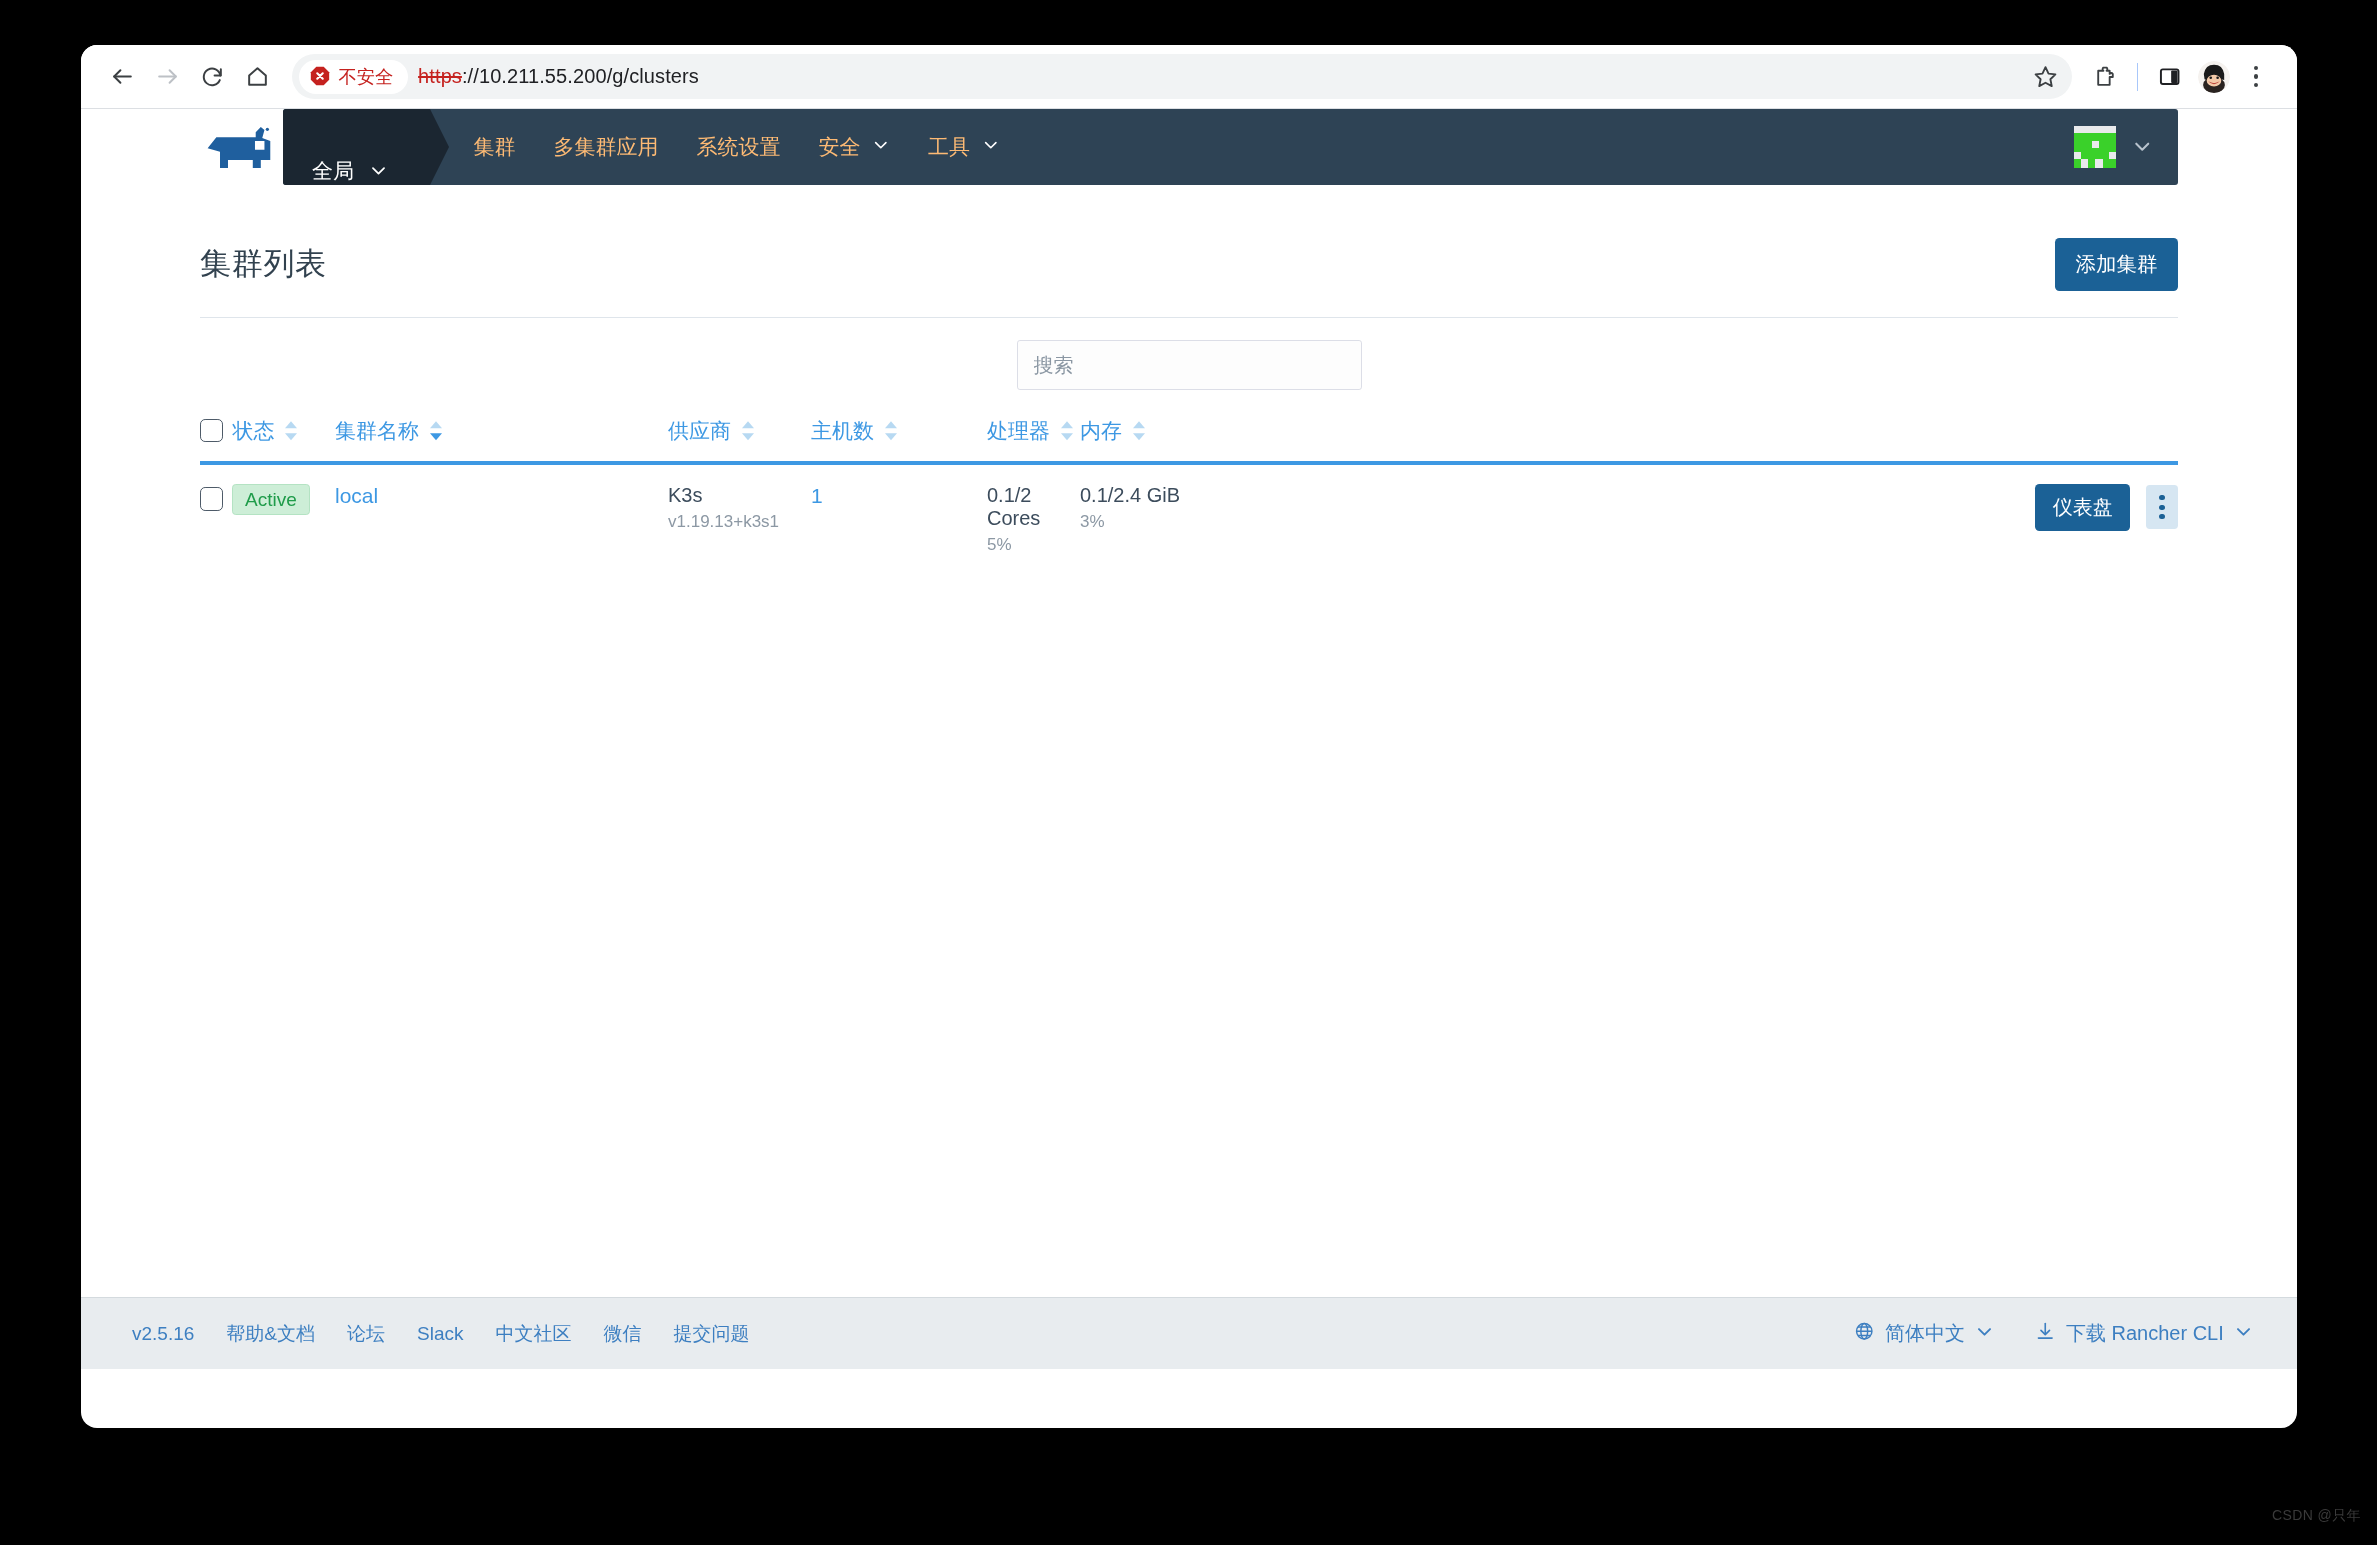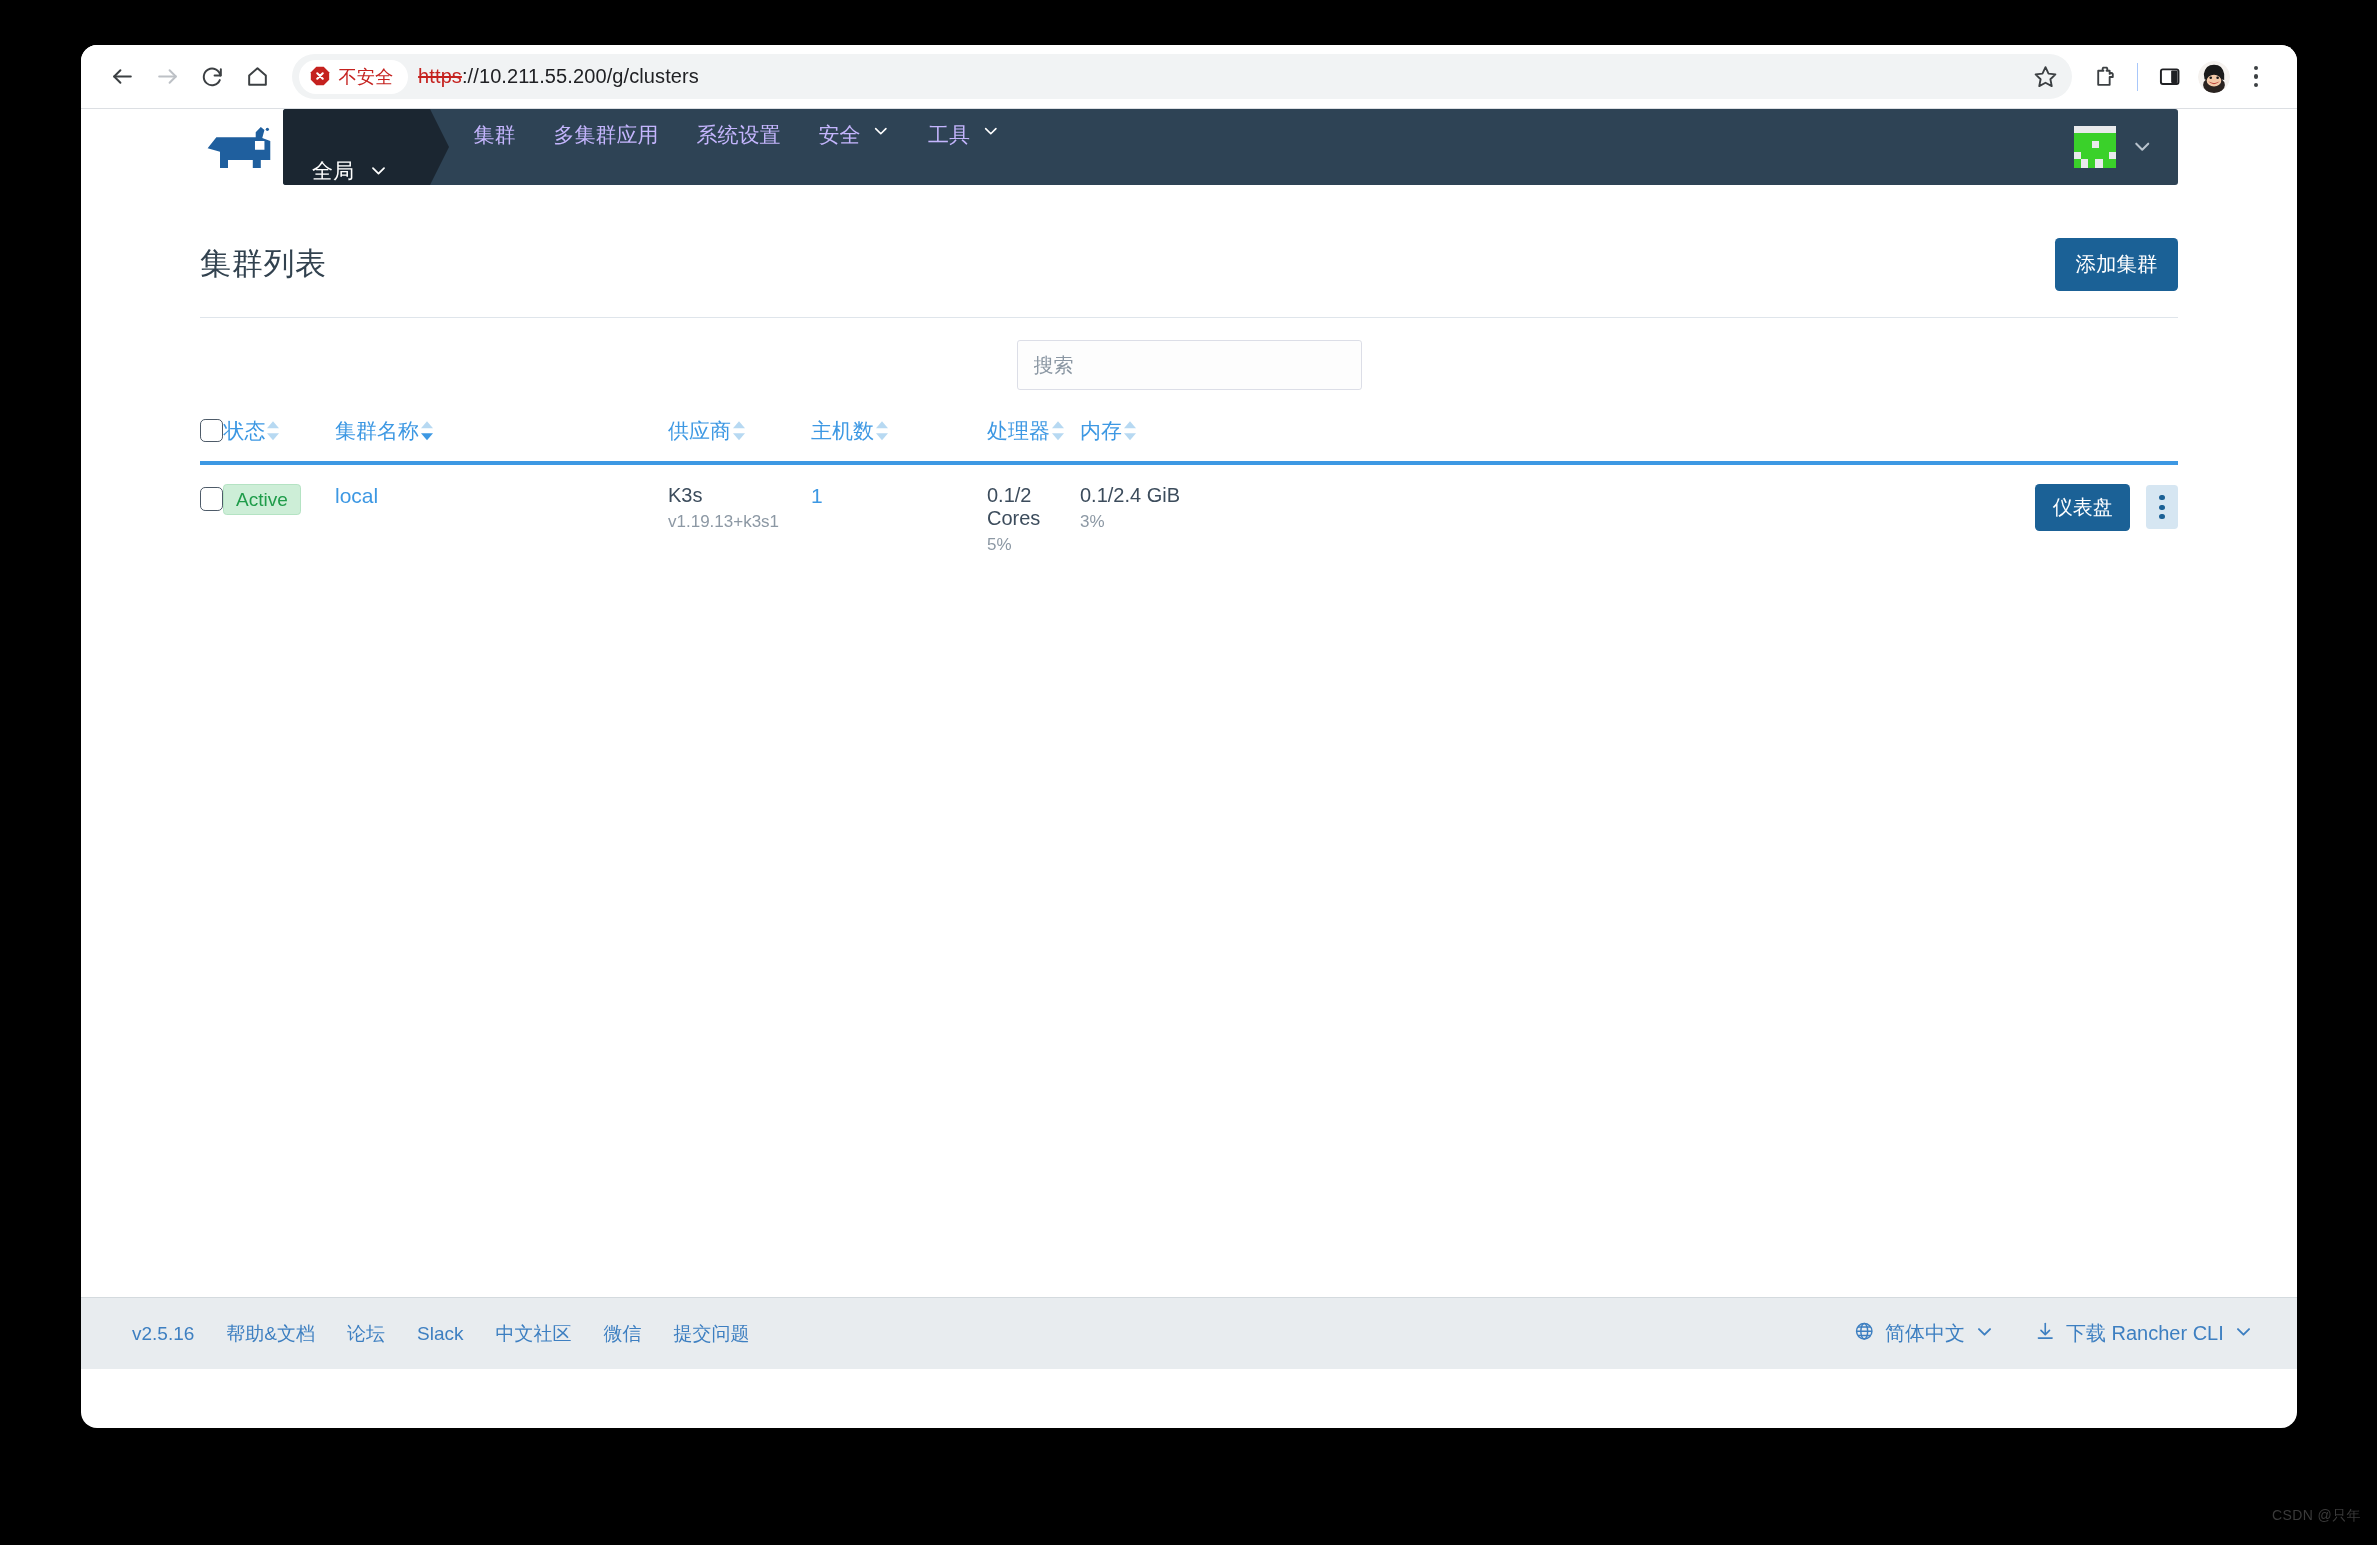--- a/index.html
+++ b/index.html
@@ -192,24 +192,24 @@
   #scope-selector::after {
     content: "";
     position: absolute;
     right: -19px; top: 0;
     width: 0; height: 0;
     border-top: 38px solid transparent;
     border-bottom: 38px solid transparent;
     border-left: 19px solid #1b2631;
   }
   .nav-item {
-    display: flex; 
-    color: #c4b5fd;
+    display: flex; align-items: center;
+    color: #fdba74;
     font-size: 21px;
-    padding: 12px 19px;
+    padding: 0 19px;
     gap: 11.7px;
     white-space: nowrap;
   }
   #nav-items-wrap { display: flex; align-items: stretch; margin-left: 25px; }
   #nav-spacer { flex: 1 1 auto; }
   #user-menu {
     display: flex; align-items: center;
     gap: 16px; padding: 0 26px 0 0;
   }
   #user-avatar {
@@ -272,21 +272,21 @@
   }
   #clusters-table thead th {
     text-align: left;
     font-weight: 400;
     font-size: 21px;
     color: #3d98e3;
     padding: 7.3px 0 16px 0;
     vertical-align: middle;
     border-bottom: 4.4px solid #3d98e3;
   }
-  .th-inner { display: flex; align-items: center; gap: 0; }
+  .th-inner { display: flex; align-items: center; gap: 9px; }
   .sort-arrows { display: flex; flex-direction: column; gap: 2.2px; line-height: 0; }
   #clusters-table tbody td {
     padding: 19px 0 22px 0;
     font-size: 20px;
     color: #3c4c5c;
     vertical-align: top;
   }
   .cell-sub { font-size: 17px; color: #8c98a4; margin-top: 5.9px; }
   .cb {
     width: 23.4px; height: 23.4px;

